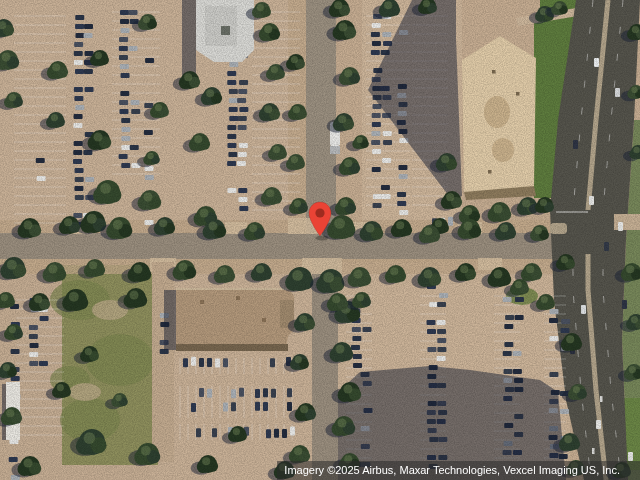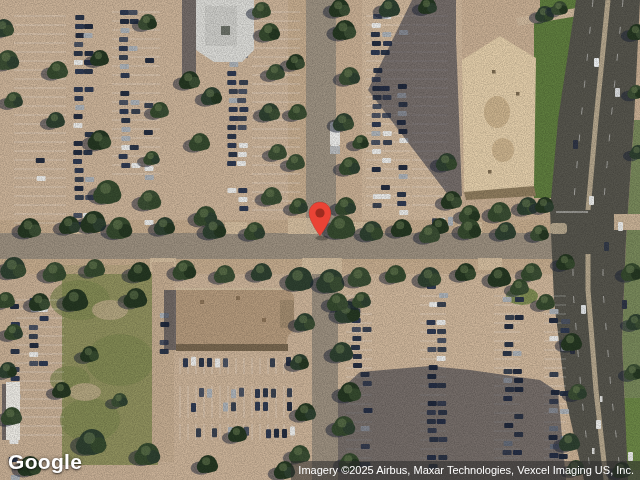--- a/index.html
+++ b/index.html
@@ -4,21 +4,21 @@
 <style>
   html,body{margin:0;padding:0;background:#222;}
   #viewport{position:relative;width:640px;height:480px;overflow:hidden;
     font-family:"Liberation Sans", sans-serif;background:#c6ad92;cursor:default;}
   #scene{position:absolute;left:0;top:0;display:block;}
   #pin{position:absolute;left:307px;top:200px;width:26px;height:42px;}
   #logo{position:absolute;left:8px;bottom:6px;color:#fff;font-size:21px;font-weight:700;
     letter-spacing:.3px;text-shadow:0 1px 2px rgba(0,0,0,.65),0 0 4px rgba(0,0,0,.4);
     user-select:none;}
   #attrib{position:absolute;right:0;bottom:0;background:rgba(44,44,44,.55);color:#fff;
-    font-size:11px;line-height:14px;padding:2px 6px 3px 7px;white-space:nowrap;}
+    font-size:11px;line-height:14px;padding:2px 20px 3px 7px;white-space:nowrap;}
 </style>
 </head>
 <body>
 
 <div id="viewport">
 
   <svg id="scene" width="640" height="480" viewBox="0 0 640 480">
     <defs>
       <filter id="grain" x="0" y="0" width="100%" height="100%">
         <feTurbulence type="fractalNoise" baseFrequency="0.9" numOctaves="2" stitchTiles="stitch"></feTurbulence>
@@ -1217,15 +1217,14 @@
         <rect x="0" y="0" width="640" height="480" filter="url(#grain)" opacity="0.35"></rect>
       </g>
   </svg>
 
   <svg id="pin" viewBox="0 0 26 40">
     <ellipse cx="15" cy="37" rx="6.5" ry="2.4" fill="rgba(0,0,0,0.28)"></ellipse>
     <path id="pinBody" d="M13 1 C6.9 1 2 5.9 2 12 c0 8.5 11 23 11 23 s11 -14.5 11 -23 C24 5.9 19.1 1 13 1 z" fill="#EA4335" stroke="rgba(120,20,15,0.35)" stroke-width="0.6"></path>
     <circle id="pinDot" cx="13" cy="12" r="4.6" fill="#9E2B1F"></circle>
   </svg>
 
-  <div id="logo">Google</div>
   <div id="attrib">Imagery ©2025 Airbus, Maxar Technologies, Vexcel Imaging US, Inc.</div>
 </div>
 
 </body></html>

